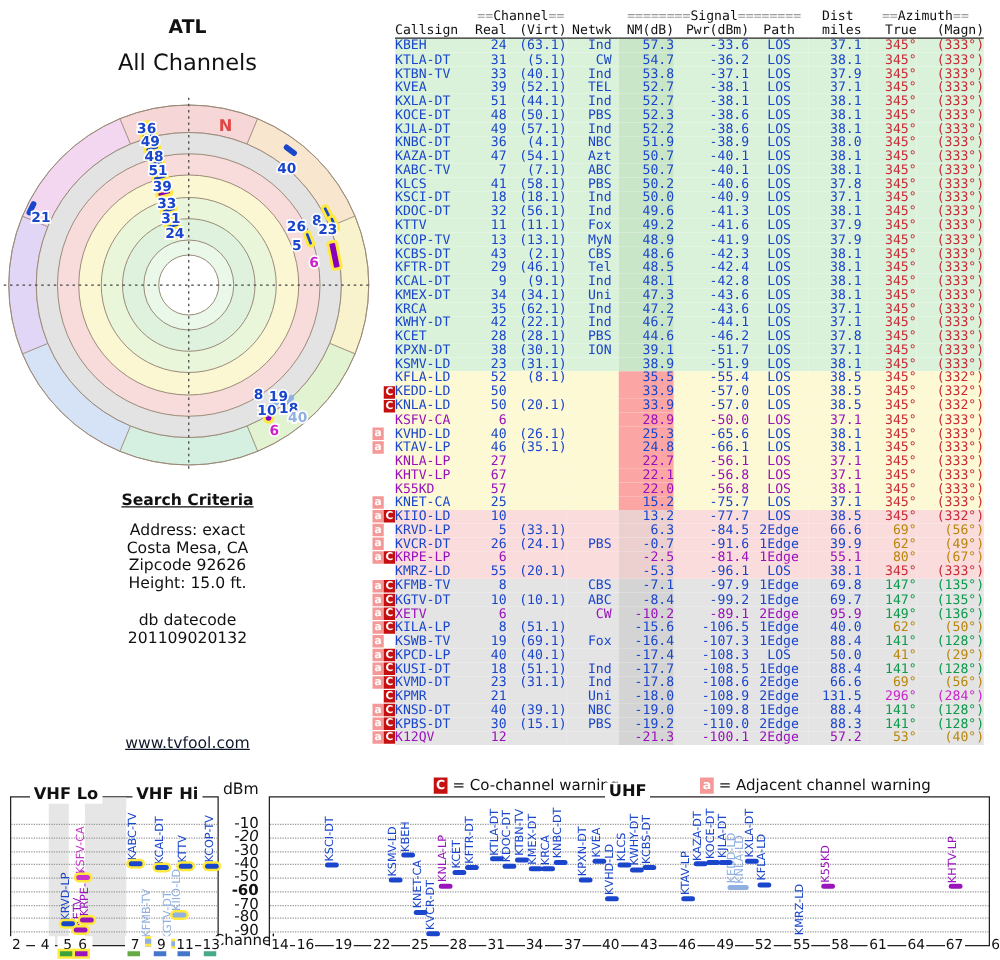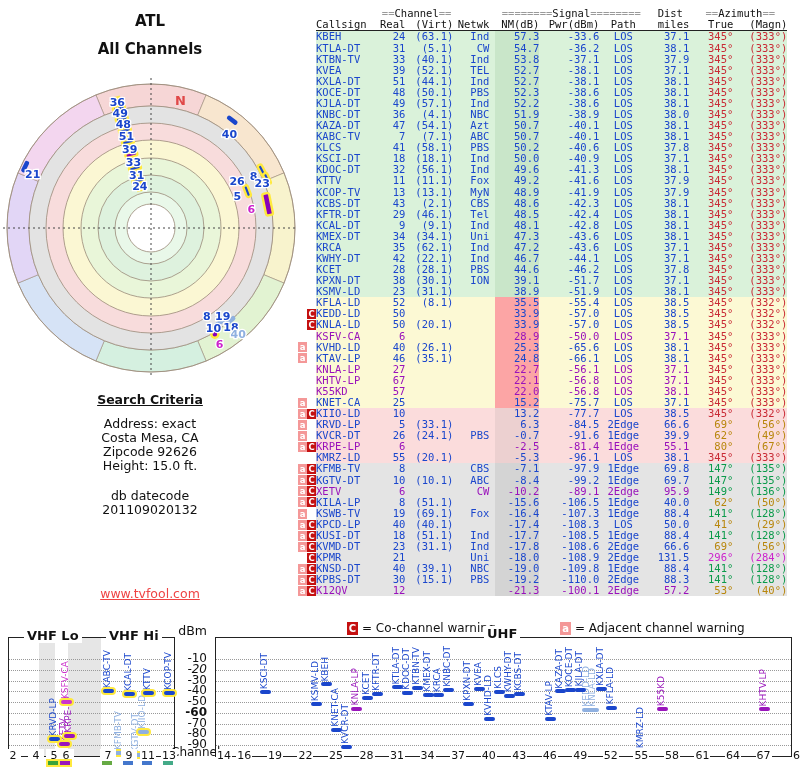--- a/index.html
+++ b/index.html
@@ -5,27 +5,27 @@
   html,body{margin:0;padding:0;background:#fff;}
   #page{position:relative;width:800px;height:768px;background:#fff;overflow:hidden;
         font-family:"DejaVu Sans",sans-serif;color:#111;}
   .abs{position:absolute;}
   .ctr{text-align:center;}
   .ar{text-align:right;}
   .ac{text-align:center;}
 
   
   #title{left:0;top:12px;width:300px;font-size:15px;font-weight:bold;}
-  #subtitle{left:0;top:40px;width:300px;font-size:15px;font-weight:bold;}
+  #subtitle{left:0;top:40px;width:300px;font-size:18px;font-weight:normal;}
   #truenorth{left:0;top:66px;width:300px;font-size:11px;color:#222;}
   #radar{left:1px;top:78px;width:300px;height:300px;}
   #search-h{left:0;top:392px;width:300px;font-size:12.5px;font-weight:bold;text-decoration:underline;}
   .crit{position:absolute;left:0;width:300px;font-size:12.5px;text-align:center;}
   #link{left:0;top:586px;width:300px;font-size:12.5px;text-align:center;}
-  #link a{color:#ef4444;}
+  #link a{color:#0f172a;}
 
   
   #siglist{position:absolute;left:296px;top:8px;border-collapse:collapse;table-layout:fixed;
            font-family:"DejaVu Sans Mono",monospace;font-size:10.5px;color:#1a46cc;}
   #siglist td{height:11.09px;line-height:1;padding:0;white-space:nowrap;overflow:visible;}
   #siglist .hd{color:#111;}
   #siglist .geq{color:#9a9a9a;}
   #siglist .uline{border-bottom:1px solid #222;}
   #siglist .pr6{padding-right:6px;}
   #siglist .pr4{padding-right:4px;}

